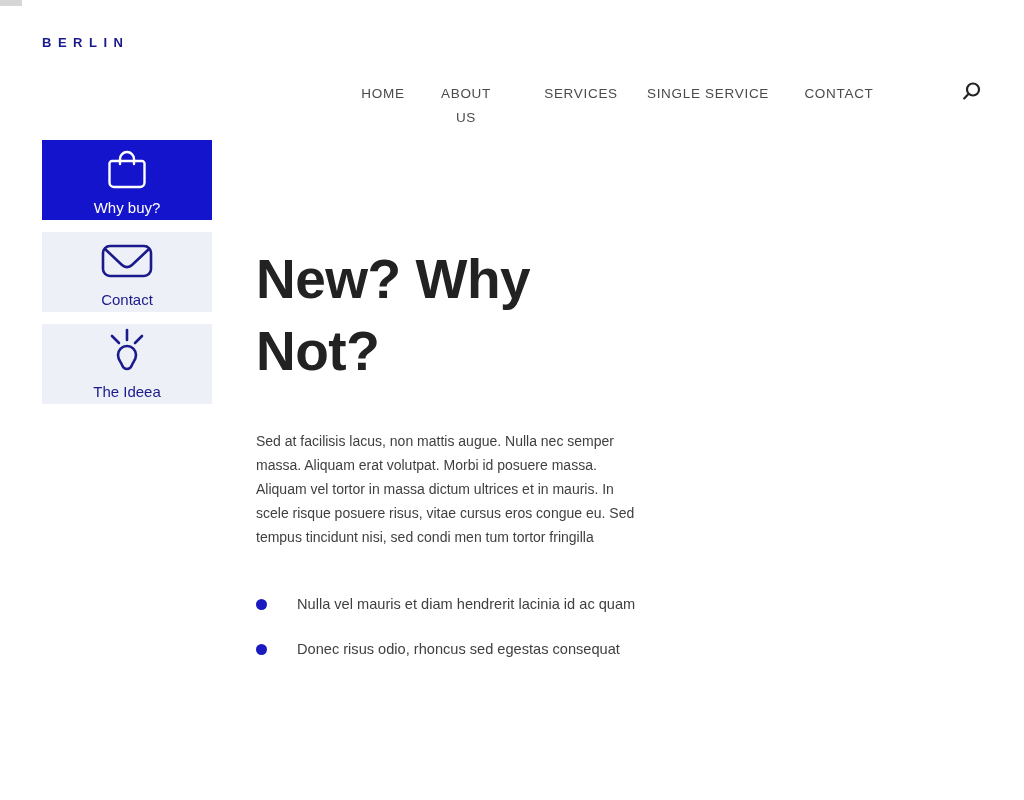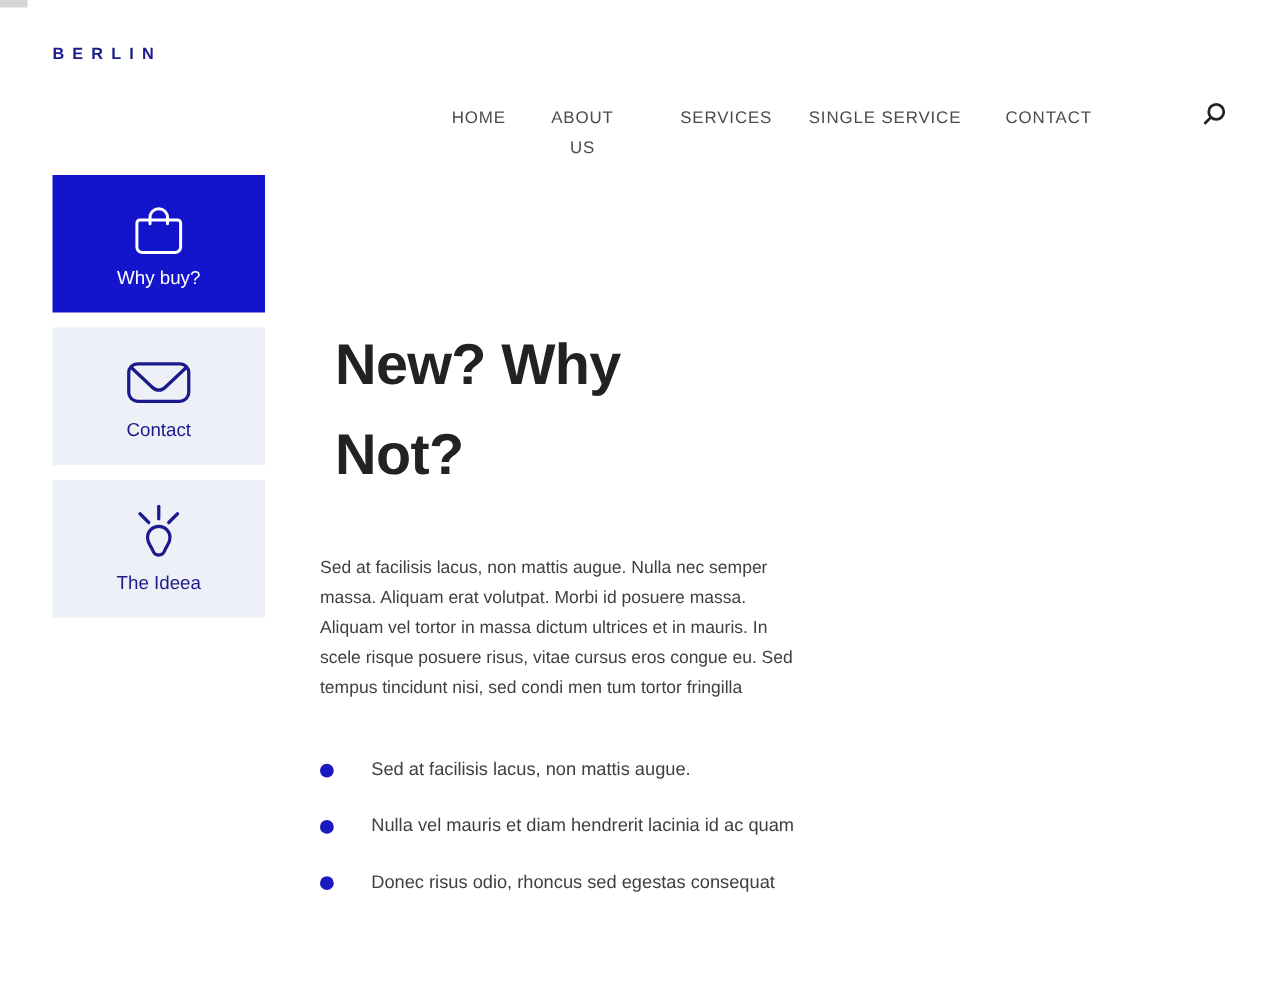--- a/index.html
+++ b/index.html
@@ -86,21 +86,21 @@
 
   
   .sidebar {
     position: absolute;
     left: 42px;
     top: 140px;
     width: 170px;
   }
   .feature-card {
     width: 170px;
-    height: 110px;
+    height: 80px;
     margin-bottom: 12px;
     background: #eef0f7;
     display: flex;
     flex-direction: column;
     align-items: center;
     justify-content: center;
     cursor: pointer;
     position: relative;
   }
   .feature-card.active {
@@ -123,26 +123,26 @@
   }
 
   
   .content {
     position: absolute;
     left: 256px;
     top: 243px;
     width: 420px;
   }
   .page-title {
-    font-size: 46px;
+    font-size: 55px;
     font-weight: bold;
     line-height: 72px;
     color: #222222;
     letter-spacing: -0.5px;
-    margin: 12px;
+    margin: 0;
     width: 300px;
   }
   .body-copy {
     margin: 42px 0 0 0;
     font-size: 14px;
     line-height: 24px;
     color: #3f3f3f;
     width: 392px;
   }
   .bullet-list {
@@ -233,24 +233,20 @@
 
 <main class="content">
 
   <h1 class="page-title">New? Why Not?</h1>
 
   <p class="body-copy">Sed at facilisis lacus, non mattis augue. Nulla nec semper massa. Aliquam erat volutpat. Morbi id posuere massa. Aliquam vel tortor in massa dictum ultrices et in mauris. In scele risque posuere risus, vitae cursus eros congue eu. Sed tempus tincidunt nisi, sed condi men tum tortor fringilla</p>
 
   <ul class="bullet-list">
     <li>
       <span class="bullet-dot"></span>
-      <span class="bullet-text">Sed at facilisis lacus, non mattis augue.</span>
-    </li>
-    <li>
-      <span class="bullet-dot"></span>
       <span class="bullet-text">Nulla vel mauris et diam hendrerit lacinia id ac quam</span>
     </li>
     <li>
       <span class="bullet-dot"></span>
       <span class="bullet-text">Donec risus odio, rhoncus sed egestas consequat</span>
     </li>
   </ul>
 
 </main>
 

